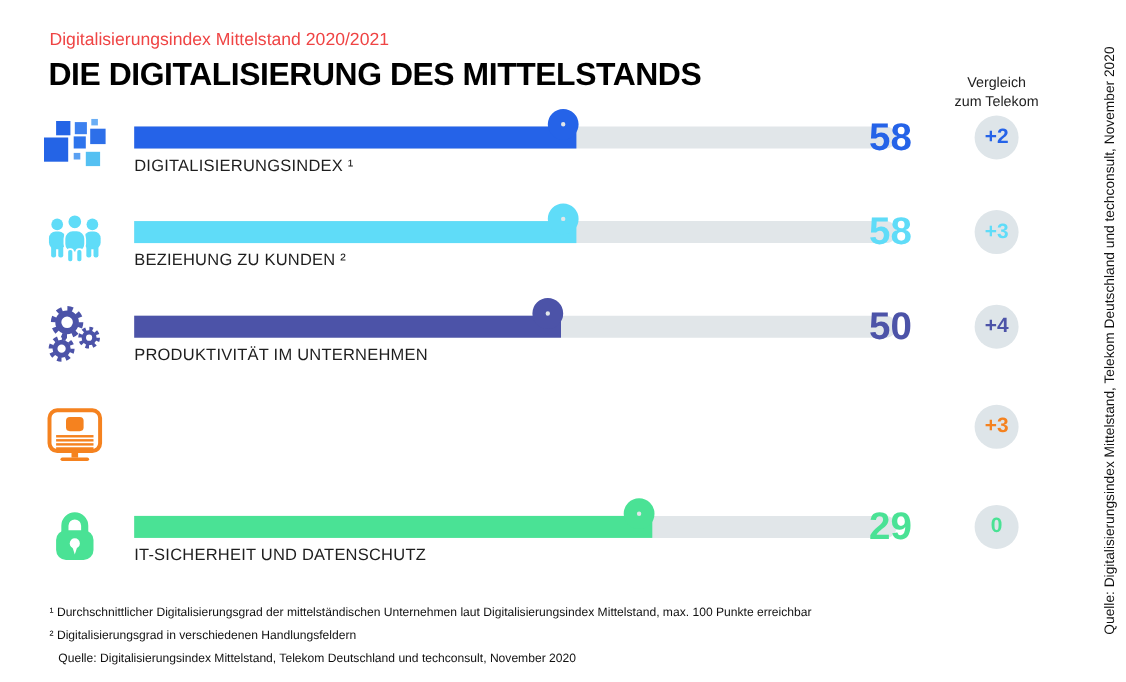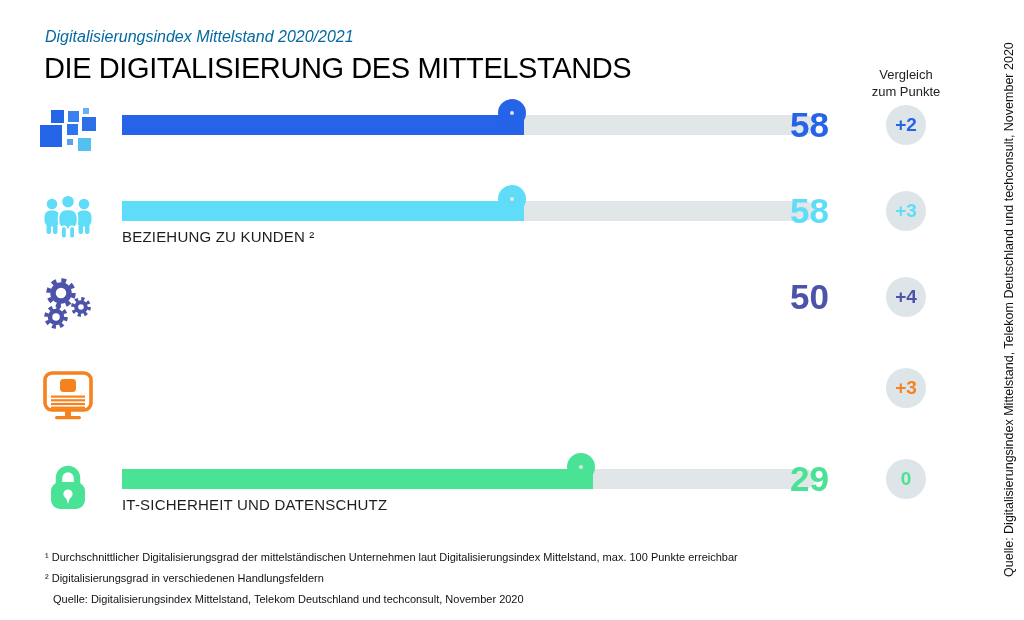--- a/index.html
+++ b/index.html
@@ -1,20 +1,20 @@
 <!DOCTYPE html>
 <html><head>
 <meta charset="utf-8">
 <style>
   * { margin:0; padding:0; box-sizing:border-box; }
   html,body { width:1024px; height:620px; background:#fff; font-family:"Liberation Sans", sans-serif; }
   #stage { position:relative; width:1024px; height:620px; background:#fff; overflow:hidden; }
 
-  .eyebrow { position:absolute; left:45px; top:28px; font-size:16px; color:#0369a1;font-style:italic; }
-  .main-title { position:absolute; left:44px; top:52px; font-size:29px; font-weight:400; letter-spacing:-0.4px; color:#000; }
+  .eyebrow { position:absolute; left:45px; top:28px; font-size:16px; color:#ef4444; }
+  .main-title { position:absolute; left:44px; top:52px; font-size:29px; font-weight:700; letter-spacing:-0.4px; color:#000; }
 
   .cmp-header { position:absolute; left:852px; top:66px; width:108px; text-align:center; font-size:13px; line-height:17px; color:#222; }
 
   .rows { position:absolute; inset:0; }
   .row { position:absolute; left:0; width:980px; height:80px; }
   .row:nth-of-type(1){ top:98px; }
   .row:nth-of-type(2){ top:184px; }
   .row:nth-of-type(3){ top:270px; }
   .row:nth-of-type(4){ top:361px; }
   .row:nth-of-type(5){ top:452px; }
@@ -39,41 +39,42 @@
 </style>
 </head>
 <body>
 
 <div id="stage">
   <div class="eyebrow">Digitalisierungsindex Mittelstand 2020/2021</div>
   <div class="main-title">DIE DIGITALISIERUNG DES MITTELSTANDS</div>
 
   <div class="cmp-header">
     <div>Vergleich</div>
-    <div>zum Punkte</div>
+    <div>zum Telekom</div>
   </div>
 
   <div class="rows" id="rows">
       <div class="row" style="--c: #2563e8; --track: #e1e6e9; --badge: #dee5e9;">
     <div class="icon-box" style="color: rgb(37, 99, 232);">
           <svg width="58" height="48" viewBox="0 0 58 48">
             <rect x="12" y="2" width="13" height="13" fill="#2464e6"></rect>
             <rect x="29" y="3" width="11" height="11" fill="#3c80ef"></rect>
             <rect x="44" y="0" width="6" height="6" fill="#6aaef5"></rect>
             <rect x="1" y="17" width="22" height="22" fill="#2464e6"></rect>
             <rect x="28" y="16" width="11" height="11" fill="#2e74ec"></rect>
             <rect x="43" y="9" width="14" height="14" fill="#2d6fe9"></rect>
             <rect x="28" y="31" width="6" height="6" fill="#5aa0f2"></rect>
             <rect x="39" y="30" width="13" height="13" fill="#54c0f2"></rect>
           </svg>
         </div>
     <div class="track-area">
       <div class="track"></div>
       <div class="fill" style="width: 401.94px;"></div>
       <div class="knob" style="left: 375.94px;"></div>
+      <div class="row-label">DIGITALISIERUNGSINDEX ¹</div>
     </div>
     <div class="value">58</div>
     <div class="badge">+2</div>
   </div>
       <div class="row" style="--c: #5fdcf8; --track: #e1e6e9; --badge: #dee5e9;">
     <div class="icon-box" style="color: rgb(95, 220, 248);">
           <svg width="56" height="54" viewBox="0 0 56 54">
             <g fill="currentColor">
               <g transform="translate(12,26)">
                 <circle cx="0" cy="-13" r="5.3"></circle>
@@ -109,20 +110,26 @@
     <div class="icon-box" style="color: rgb(76, 83, 168);">
           <svg width="56" height="56" viewBox="0 0 56 56" fill="none" stroke="currentColor">
             <circle cx="21" cy="17" r="8" stroke-width="5.5"></circle>
             <circle cx="21" cy="17" r="12.5" stroke-width="4.5" stroke-dasharray="4.9 4.9"></circle>
             <circle cx="41" cy="31" r="4.8" stroke-width="4"></circle>
             <circle cx="41" cy="31" r="8" stroke-width="3.8" stroke-dasharray="3.14 3.14"></circle>
             <circle cx="16" cy="41" r="6" stroke-width="4.5"></circle>
             <circle cx="16" cy="41" r="9.8" stroke-width="4" stroke-dasharray="3.85 3.85"></circle>
           </svg>
         </div>
+    <div class="track-area">
+      <div class="track"></div>
+      <div class="fill" style="width: 388.08px;"></div>
+      <div class="knob" style="left: 362.08px;"></div>
+      <div class="row-label">PRODUKTIVITÄT IM UNTERNEHMEN</div>
+    </div>
     <div class="value">50</div>
     <div class="badge">+4</div>
   </div>
       <div class="row" style="--c: #f5821f; --track: #e1e6e9; --badge: #dee5e9;">
     <div class="icon-box" style="color: rgb(245, 130, 31);">
           <svg width="56" height="56" viewBox="0 0 56 56">
             <rect x="5" y="6" width="46" height="37" rx="7" fill="none" stroke="currentColor" stroke-width="3.6"></rect>
             <rect x="20" y="12" width="16" height="13" rx="3.5" fill="currentColor"></rect>
             <g fill="currentColor">
               <rect x="11" y="28.5" width="34" height="2.2"></rect>

